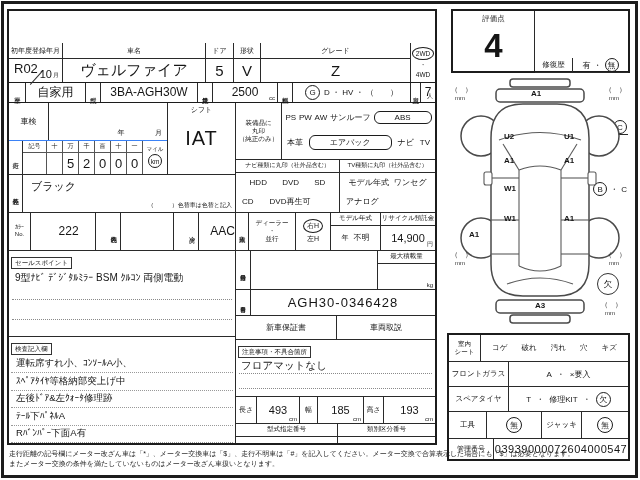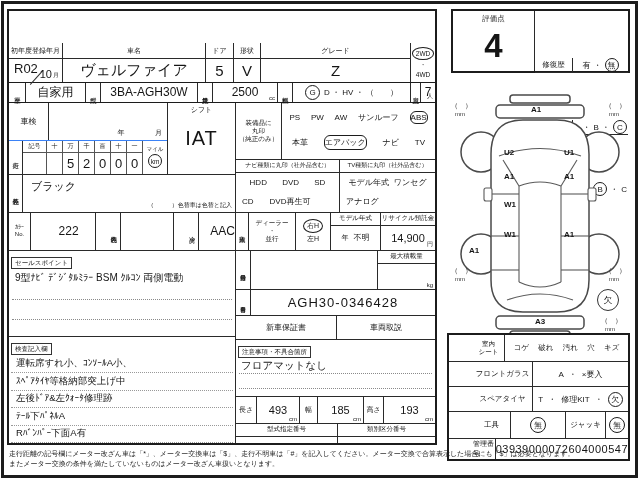--- a/index.html
+++ b/index.html
@@ -87,21 +87,21 @@
 .sales .l2 { position:absolute; left:3px; right:3px; top:68px; }
 
 .notes { flex:1; position:relative; }
 .notes-line { height:17.5px; font-size:9.5px; padding-left:5px; display:flex; align-items:center; border-bottom:1px dotted #999; margin:0 2px; }
 
 
 .equip { height:57px; border-bottom:1px solid #2a2a2a; display:flex; }
 .equip-lab { width:46px; border-right:1px solid #2a2a2a; display:flex; flex-direction:column; align-items:center; justify-content:center; font-size:6.5px; line-height:8px; }
 .equip-grid { flex:1; display:flex; flex-direction:column; justify-content:space-around; padding:3px 2px; }
 .equip-row { display:flex; justify-content:space-around; align-items:center; font-size:8px; }
-.equip-row .circ { padding:1px 0; font-size:8px;border-radius:6px; }
+.equip-row .circ { padding:1px 20px; font-size:8px;border-radius:6px; }
 
 .navtv { height:53px; border-bottom:1px solid #2a2a2a; display:flex; }
 .navbox { width:104px; border-right:1px solid #2a2a2a; display:flex; flex-direction:column; }
 .tvbox { flex:1; display:flex; flex-direction:column; }
 .nt-head { height:13px; font-size:6px; display:flex; align-items:center; justify-content:center; border-bottom:1px solid #2a2a2a; }
 .nt-row { flex:1; display:flex; align-items:center; justify-content:space-around; font-size:8px; padding:0 6px; }
 
 .importrow { height:38px; border-bottom:1px solid #2a2a2a; display:flex; }
 .imp-lab { width:13px; border-right:1px solid #2a2a2a; }
 .dealer { width:47px; border-right:1px solid #2a2a2a; display:flex; flex-direction:column; align-items:center; justify-content:center; font-size:6.5px; line-height:8px; }
@@ -151,31 +151,31 @@
 .rt-left { width:82px; border-right:1px solid #2a2a2a; display:flex; flex-direction:column; }
 .rt-lab { height:15px; font-size:7.5px; display:flex; align-items:center; justify-content:center; }
 .rt-score { flex:1; display:flex; align-items:flex-start; justify-content:center; font-size:33px; font-weight:bold; line-height:40px; }
 .rt-right { flex:1; display:flex; flex-direction:column; }
 .rr-row { flex:1; display:flex; border-bottom:1px solid #2a2a2a;margin-top:47px; }
 .rr-row.last { border-bottom:none; }
 .rr-lab { width:38px; border-right:1px solid #2a2a2a; font-size:7.5px; display:flex; align-items:center; justify-content:center; }
 .rr-val { flex:1; display:flex; align-items:center; justify-content:center; gap:3px; font-size:8px; }
 .rr-val .circ { width:14px; height:14px; font-size:8px; flex:0 0 auto; }
 
-.diagram { position:absolute; left:447px; top:90px; width:186px; height:258px; }
+.diagram { position:absolute; left:447px; top:74px; width:186px; height:258px; }
 .diagram svg { position:absolute; left:0; top:0; }
 .dlab { position:absolute; font-size:8px; font-weight:bold; }
 .dbr { position:absolute; font-size:7px; color:#333; }
 .dmm { position:absolute; font-size:6px; color:#333; }
 .dmiss { position:absolute; width:22px; height:22px; border:1.5px solid #333; border-radius:50%;
   display:flex; align-items:center; justify-content:center; font-size:9px; }
 
 .cond { position:absolute; left:447px; top:333px; width:183px; height:128px; border:2px solid #1c1c1c;
   display:flex; flex-direction:column; background:#fff; }
-.cd-row { display:flex; border-bottom:1px solid #2a2a2a;padding-left:24px; }
+.cd-row { display:flex; border-bottom:1px solid #2a2a2a; }
 .cd-row.last { border-bottom:none; flex:1; }
 .seatrow { height:27px; }
 .seat-lab { width:32px; border-right:1px solid #2a2a2a; display:flex; flex-direction:column; align-items:center; justify-content:center; font-size:6.5px; line-height:8px; }
 .seat-items { flex:1; display:flex; align-items:center; justify-content:space-around; font-size:7.5px; padding:0 4px; }
 .glassrow,.sparerow { height:25px; }
 .cd-lab { width:60px; border-right:1px solid #2a2a2a; font-size:7.5px; display:flex; align-items:center; justify-content:center; }
 .cd-val { flex:1; display:flex; align-items:center; justify-content:center; gap:5px; font-size:8px; }
 .cd-val .circ { width:15px; height:15px; font-size:8px; flex:0 0 auto; }
 .toolrow { height:27px; }
 .tool-lab { width:38px; border-right:1px solid #2a2a2a; font-size:7.5px; display:flex; align-items:center; justify-content:center; }

